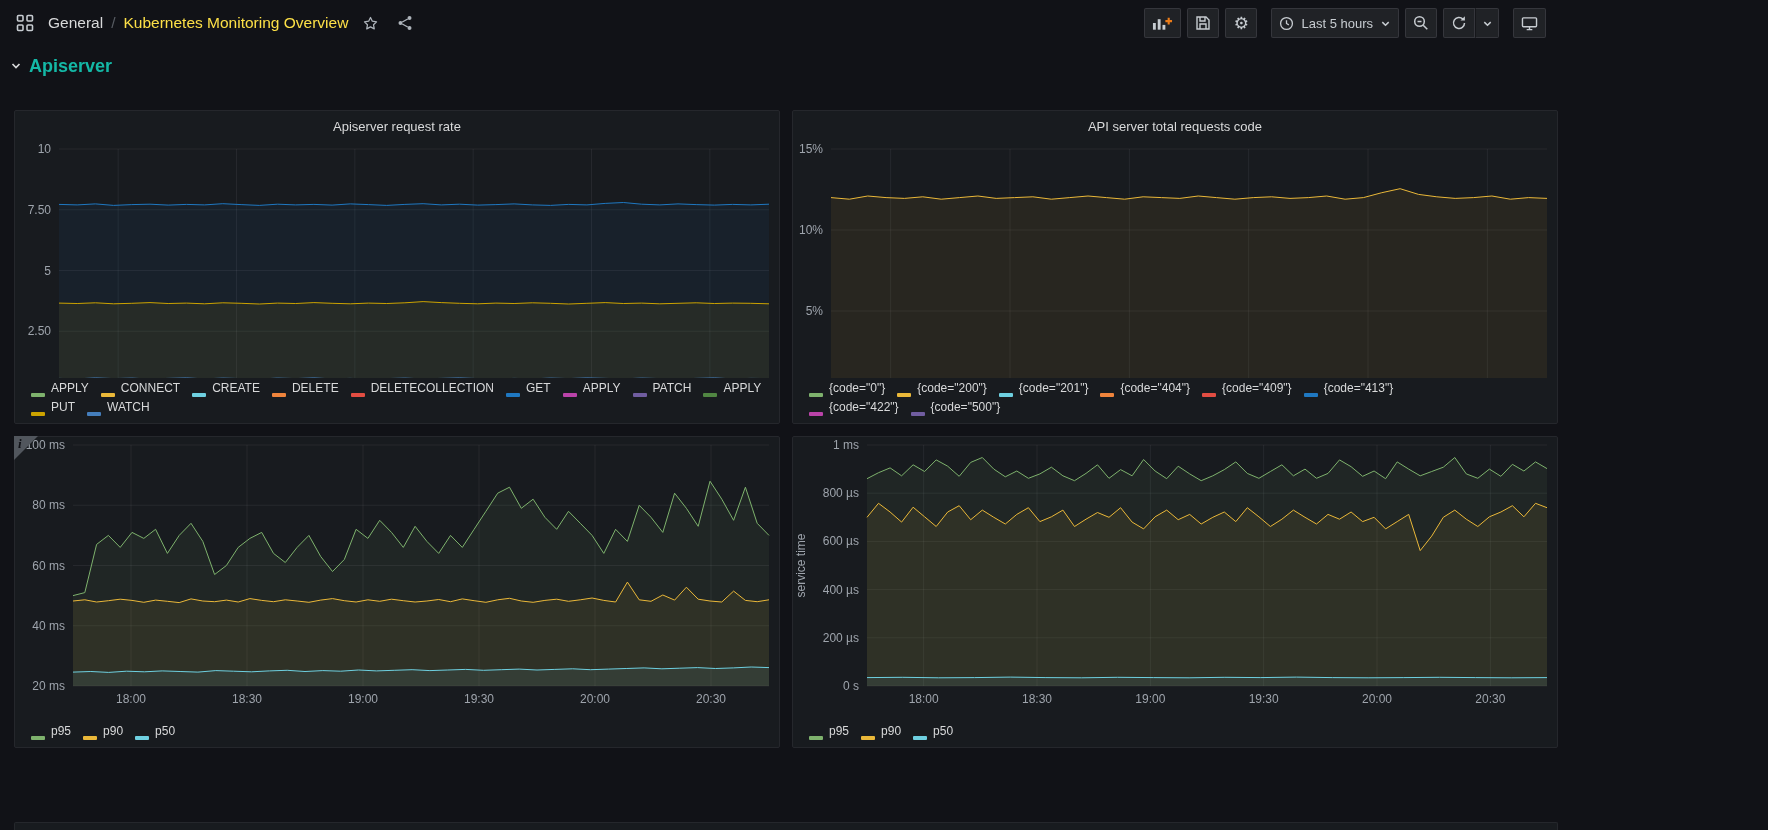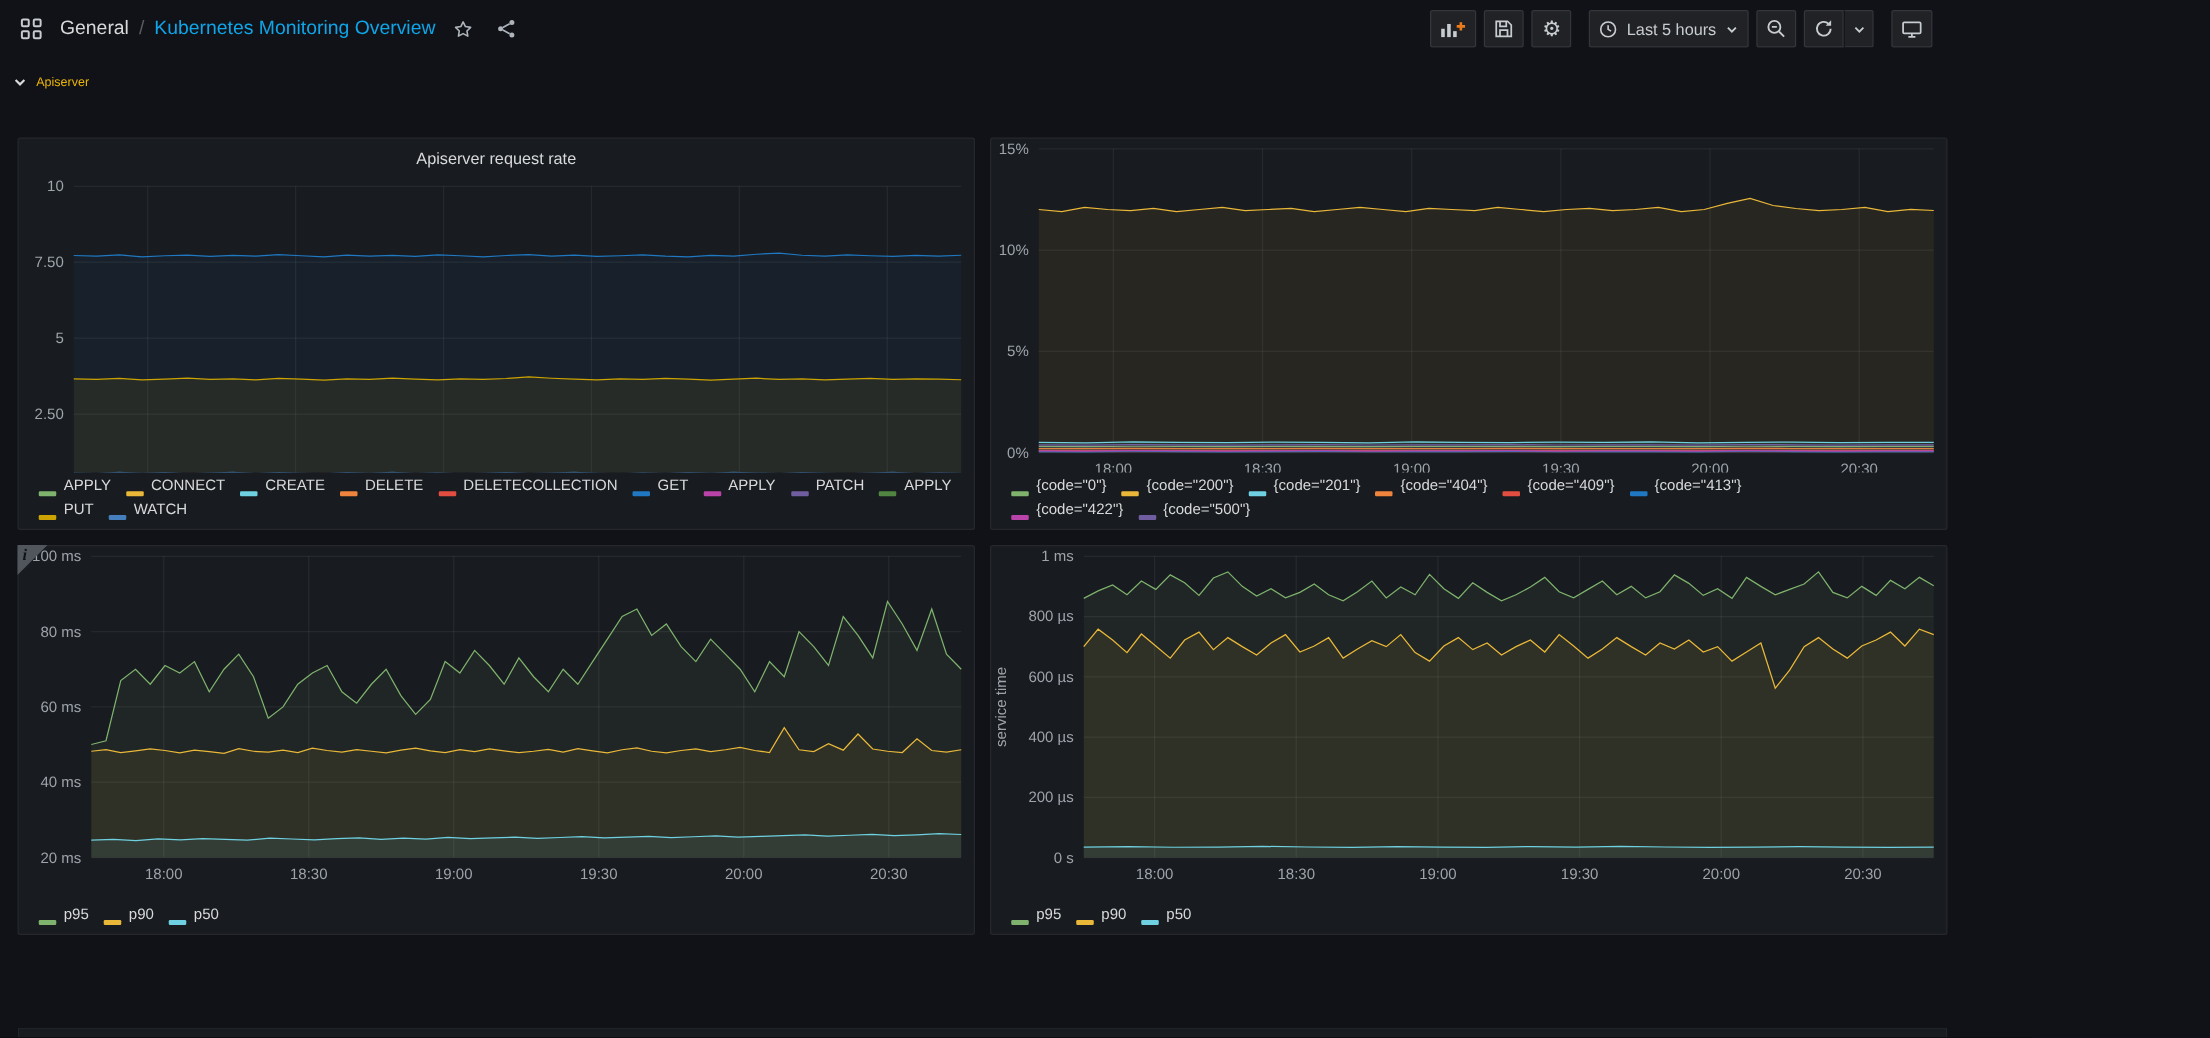--- a/index.html
+++ b/index.html
@@ -8,36 +8,36 @@
   svg text{font-family:"Liberation Sans",sans-serif;}
 
   
   .navbar{position:absolute;top:0;left:0;width:100%;height:46px;display:flex;align-items:center;
           justify-content:space-between;box-sizing:border-box;padding:0 12px;}
   .nav-left{display:flex;align-items:center;gap:10px;}
   .plain-btn{background:none;border:none;padding:4px;display:flex;align-items:center;cursor:pointer;color:#c7ccd1;}
   .breadcrumb{display:flex;align-items:center;gap:8px;font-size:15.5px;}
   .breadcrumb a{color:#d8d9da;text-decoration:none;cursor:pointer;}
   .breadcrumb .sep{color:#585c63;}
-  .breadcrumb .crumb-title{color:#0ea5e9;}
+  .breadcrumb .crumb-title{color:#fde047;}
   .nav-right{display:flex;align-items:center;margin-right:210px;}
   .tool-btn{height:30px;min-width:32px;box-sizing:border-box;padding:0 7px;margin-left:6px;
             background:#202226;border:1px solid rgba(204,204,220,0.12);border-radius:2px;
             display:flex;align-items:center;justify-content:center;gap:7px;color:#c7ccd1;
             font-size:13px;cursor:pointer;}
   .tool-gap{width:8px;}
   .split{display:flex;margin-left:6px;}
   .split .tool-btn{margin-left:0;}
   .split .tool-btn:first-child{border-top-right-radius:0;border-bottom-right-radius:0;}
   .split .tool-btn:last-child{border-left:1px solid #15161a;border-top-left-radius:0;border-bottom-left-radius:0;min-width:24px;padding:0 4px;}
   .gear-glyph{font-size:17px;line-height:1;}
 
   
   .row-header{position:absolute;left:10px;top:52px;height:28px;display:flex;align-items:center;gap:7px;
-              color:#eab308;font-size:10px;font-weight:400;cursor:pointer;}
+              color:#14b8a6;font-size:18px;font-weight:700;cursor:pointer;}
 
   
   .panel{position:absolute;background:#181b1f;border:1px solid #25272c;border-radius:2px;
          display:flex;flex-direction:column;box-sizing:border-box;margin-top:24px;}
   .panel-header{height:30px;flex:0 0 30px;display:flex;align-items:center;justify-content:center;
                 font-size:13px;font-weight:500;color:#d8d9da;cursor:pointer;}
   .chart{flex:1 1 auto;position:relative;overflow:hidden;}
   .chart svg{position:absolute;top:0;left:0;}
   .legend{flex:0 0 auto;padding:2px 8px 7px 16px;display:flex;flex-wrap:wrap;align-content:flex-start;
           column-gap:12px;row-gap:2px;font-size:12px;line-height:17px;color:#d8d9da;}
@@ -262,20 +262,23 @@
           <span>PUT</span>
         </div>
         <div class="legend-item">
           <span class="swatch" style="background: rgb(68, 126, 188);"></span>
           <span>WATCH</span>
         </div>
       </div>
   </section>
 
   <section class="panel" style="left:792px;top:86px;width:766px;height:314px;">
+    <div class="panel-header">
+      <span>API server total requests code</span>
+    </div>
     <div class="chart">
         <svg width="764" height="273">
           <line x1="38" y1="251" x2="754" y2="251" stroke="rgba(204,204,220,0.08)"></line>
           <text x="30" y="255" text-anchor="end" fill="#9ea4ac" font-size="12">0%</text>
           <line x1="38" y1="170.00000000000003" x2="754" y2="170.00000000000003" stroke="rgba(204,204,220,0.08)"></line>
           <text x="30" y="174.00000000000003" text-anchor="end" fill="#9ea4ac" font-size="12">5%</text>
           <line x1="38" y1="89.00000000000001" x2="754" y2="89.00000000000001" stroke="rgba(204,204,220,0.08)"></line>
           <text x="30" y="93.00000000000001" text-anchor="end" fill="#9ea4ac" font-size="12">10%</text>
           <line x1="38" y1="8" x2="754" y2="8" stroke="rgba(204,204,220,0.08)"></line>
           <text x="30" y="12" text-anchor="end" fill="#9ea4ac" font-size="12">15%</text>

